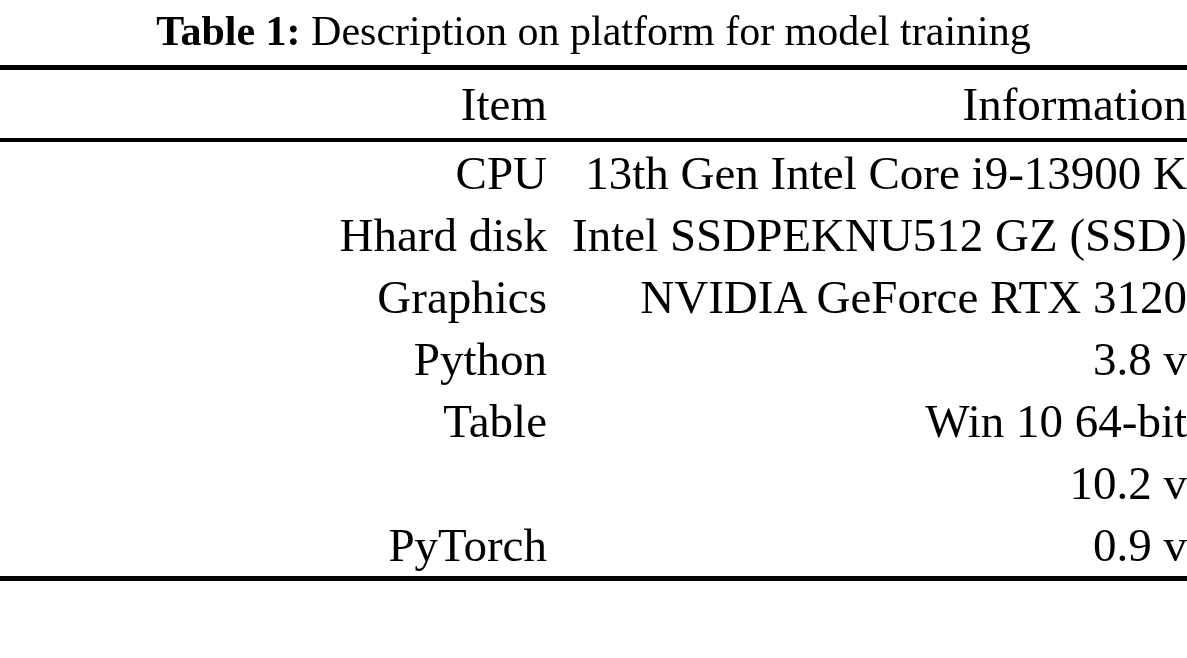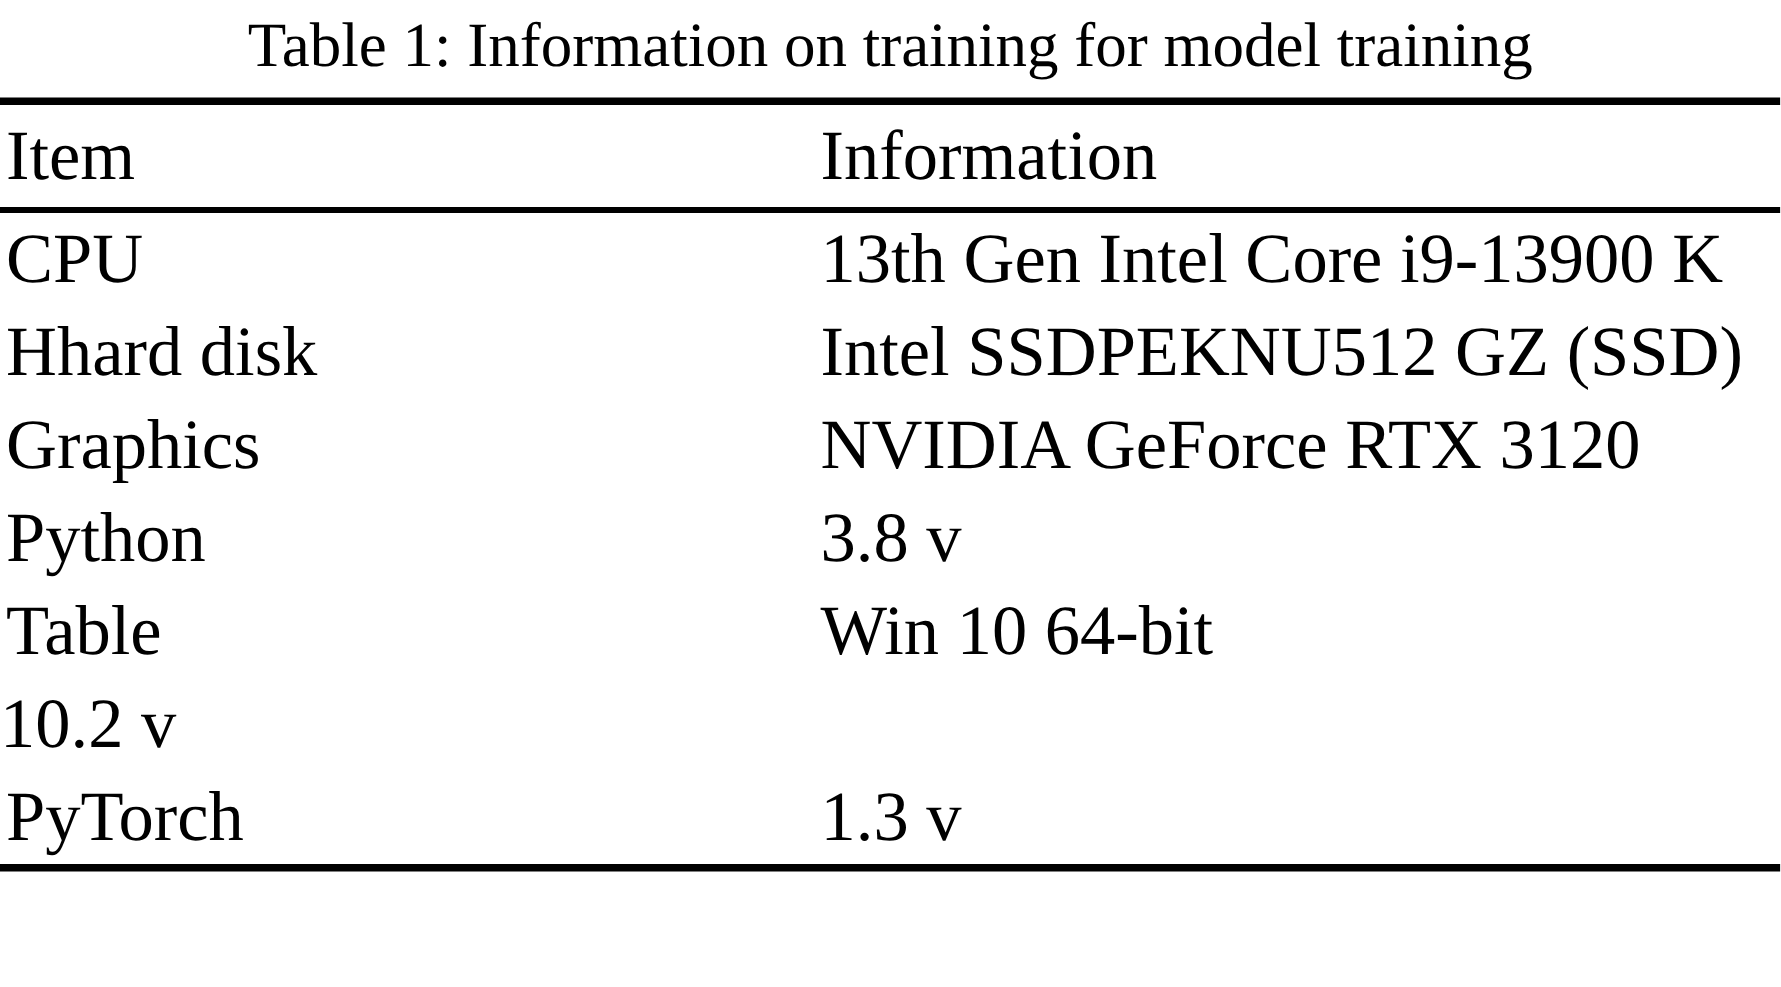--- a/index.html
+++ b/index.html
@@ -18,21 +18,21 @@
   }
   .caption {
     width: 100%;
     text-align: center;
     font-size: 42px;
     line-height: 1.0;
     padding-top: 10px;
     white-space: nowrap;
   }
   .caption .caption-label {
-    font-weight: normal;
+    font-weight: bold;
   }
   .caption .caption-text {
     font-weight: normal;
   }
   .rule {
     width: 100%;
     background: #000000;
   }
   .rule-thick { height: 5px; }
   .rule-thin  { height: 4px; }
@@ -45,37 +45,38 @@
     display: flex;
     align-items: center;
     height: 62px;
   }
   .row.header-row {
     height: 68px;
   }
   .cell {
     white-space: nowrap;
     overflow: visible;
+    text-align: right;
   }
   .cell-item {
     width: 543px;
     flex: 0 0 543px;
     padding-left: 4px;
   }
   .cell-desc {
     flex: 1 1 auto;
   }
 </style>
 </head>
 <body>
 
 <div class="page">
 
   <div class="caption">
-    <span class="caption-label">Table 1:</span><span class="caption-text"> Information on training for model training</span>
+    <span class="caption-label">Table 1:</span><span class="caption-text"> Description on platform for model training</span>
   </div>
 
   <div class="rule rule-thick rule-top"></div>
 
   <div class="tbl">
 
     <div class="row header-row">
       <div class="cell cell-item">Item</div>
       <div class="cell cell-desc">Information</div>
     </div>
@@ -100,20 +101,20 @@
     </div>
     <div class="row">
       <div class="cell cell-item">Table</div>
       <div class="cell cell-desc">Win 10 64-bit</div>
     </div>
     <div class="row">
       <div class="cell cell-desc">10.2 v</div>
     </div>
     <div class="row">
       <div class="cell cell-item">PyTorch</div>
-      <div class="cell cell-desc">1.3 v</div>
+      <div class="cell cell-desc">0.9 v</div>
     </div>
 
   </div>
 
   <div class="rule rule-thick"></div>
 
 </div>
 
 </body></html>

